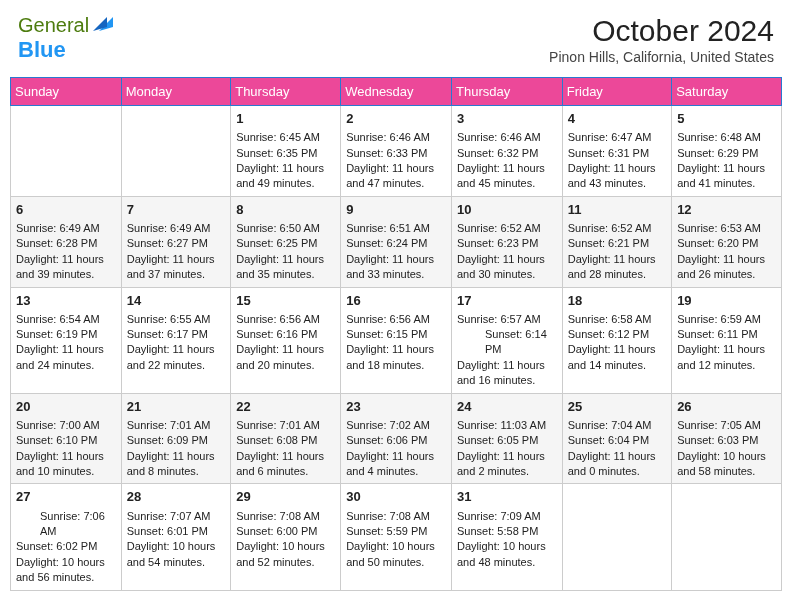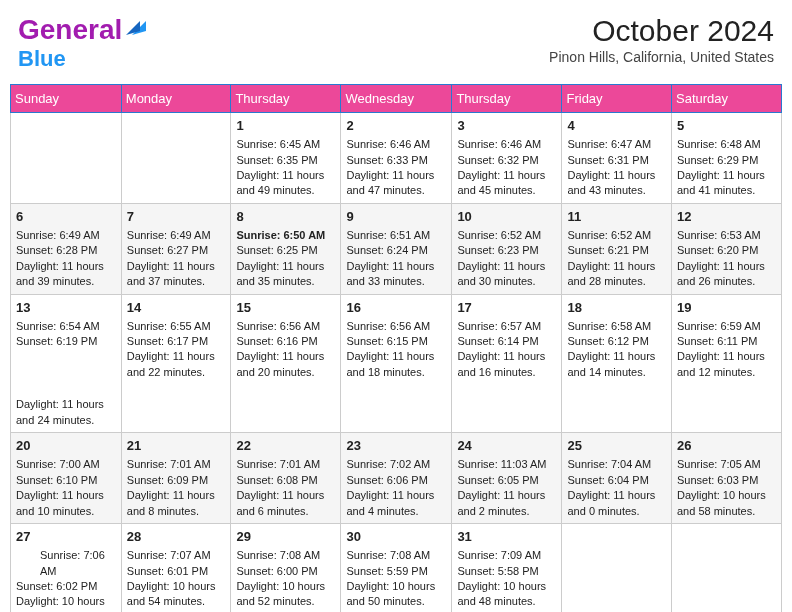--- a/index.html
+++ b/index.html
@@ -78,21 +78,21 @@
     .cell-empty {
       background: #f9f9f9;
     }
   </style>
 </head>
 <body>
 
 <div class="header">
   <div class="logo">
     <div class="logo-line">
-      <span style="font-size:28px;font-weight:bold;color:#a21caf;">General</span>
+      <span style="font-size:20px;font-weight:normal;color:#4d7c0f;">General</span>
       <svg width="22" height="22" viewBox="0 0 22 22" style="margin-left:2px;margin-top:-4px;">
         <polygon points="8,18 22,4 22,14" fill="#2196F3"></polygon>
         <polygon points="2,18 16,4 16,14" fill="#1565C0"></polygon>
       </svg>
     </div>
     <div>
       <span style="font-size:22px;font-weight:bold;color:#2196F3;">Blue</span>
     </div>
   </div>
   <div class="title-block">
@@ -156,21 +156,21 @@
           <span style="display: block;">Daylight: 11 hours and 39 minutes.</span>
         </td>
         <td>
           <span class="day-num">7</span>
           <span style="display: block;">Sunrise: 6:49 AM</span>
           <span style="display: block;">Sunset: 6:27 PM</span>
           <span style="display: block;">Daylight: 11 hours and 37 minutes.</span>
         </td>
         <td>
           <span class="day-num">8</span>
-          <span style="display: block; font-weight: bold;">Sunrise: 6:50 AM</span>
+          <span style="display: block;">Sunrise: 6:50 AM</span>
           <span style="display: block;">Sunset: 6:25 PM</span>
           <span style="display: block;">Daylight: 11 hours and 35 minutes.</span>
         </td>
         <td>
           <span class="day-num">9</span>
           <span style="display: block;">Sunrise: 6:51 AM</span>
           <span style="display: block;">Sunset: 6:24 PM</span>
           <span style="display: block;">Daylight: 11 hours and 33 minutes.</span>
         </td>
         <td>
@@ -190,21 +190,21 @@
           <span style="display: block;">Sunrise: 6:53 AM</span>
           <span style="display: block;">Sunset: 6:20 PM</span>
           <span style="display: block;">Daylight: 11 hours and 26 minutes.</span>
         </td>
       </tr>
       <tr>
         <td>
           <span class="day-num">13</span>
           <span style="display: block;">Sunrise: 6:54 AM</span>
           <span style="display: block;">Sunset: 6:19 PM</span>
-          <span style="display: block; margin-top: 48px;">Daylight: 11 hours and 24 minutes.</span>
+          <span style="display: block;">Daylight: 11 hours and 24 minutes.</span>
         </td>
         <td>
           <span class="day-num">14</span>
           <span style="display: block;">Sunrise: 6:55 AM</span>
           <span style="display: block;">Sunset: 6:17 PM</span>
           <span style="display: block;">Daylight: 11 hours and 22 minutes.</span>
         </td>
         <td>
           <span class="day-num">15</span>
           <span style="display: block;">Sunrise: 6:56 AM</span>
@@ -213,21 +213,21 @@
         </td>
         <td>
           <span class="day-num">16</span>
           <span style="display: block;">Sunrise: 6:56 AM</span>
           <span style="display: block;">Sunset: 6:15 PM</span>
           <span style="display: block;">Daylight: 11 hours and 18 minutes.</span>
         </td>
         <td>
           <span class="day-num">17</span>
           <span style="display: block;">Sunrise: 6:57 AM</span>
-          <span style="display: block;">Sunset: 6:14 PM</span>
+          <span style="display: block; margin-left: 28px;">Sunset: 6:14 PM</span>
           <span style="display: block;">Daylight: 11 hours and 16 minutes.</span>
         </td>
         <td>
           <span class="day-num">18</span>
           <span style="display: block;">Sunrise: 6:58 AM</span>
           <span style="display: block;">Sunset: 6:12 PM</span>
           <span style="display: block;">Daylight: 11 hours and 14 minutes.</span>
         </td>
         <td>
           <span class="day-num">19</span>

